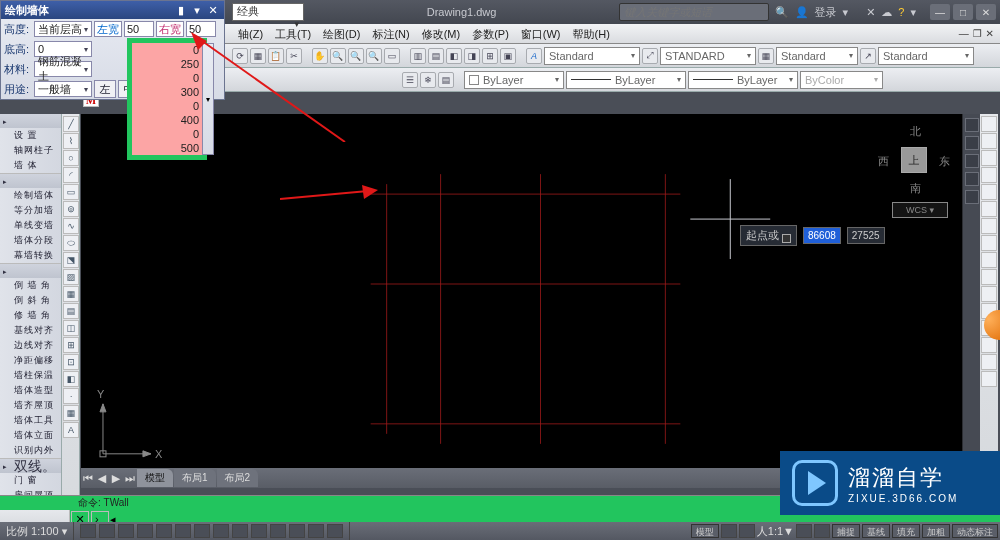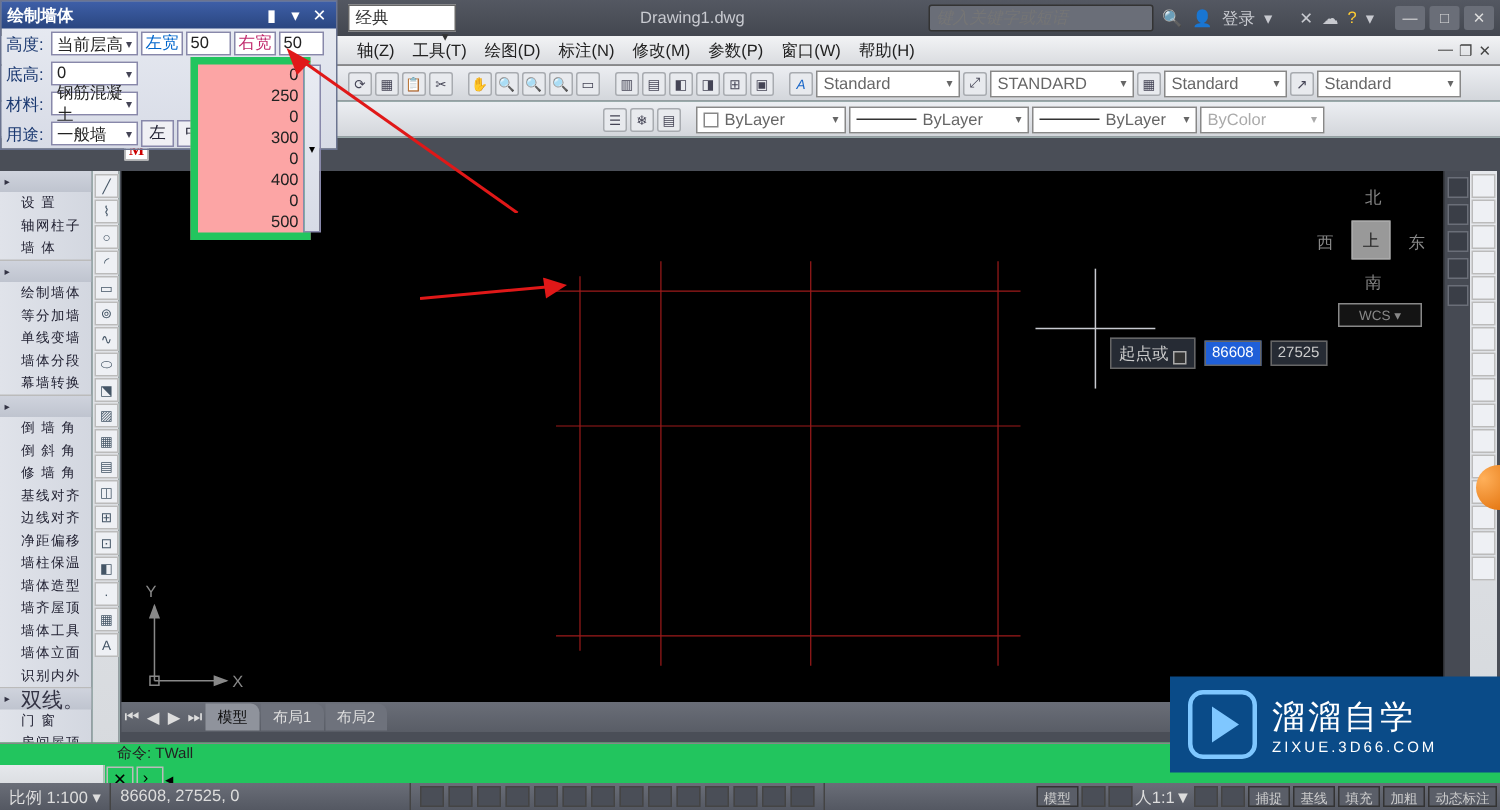--- a/index.html
+++ b/index.html
@@ -447,21 +447,20 @@
   <div class="row">
     <div class="grip"></div>
     <div class="ic">✕</div>
     <div class="ic">›_</div>
     <div class="lr">◂</div>
   </div>
 </div>
 
 <div class="status">
   <div class="seg">比例 1:100 ▾</div>
-  <div class="seg" style="width:200px">86608, 27525, 0</div>
   <div class="seg" style="gap:3px">
     <div class="sico"></div>
     <div class="sico"></div>
     <div class="sico"></div>
     <div class="sico"></div>
     <div class="sico"></div>
     <div class="sico"></div>
     <div class="sico"></div>
     <div class="sico"></div>
     <div class="sico"></div>

